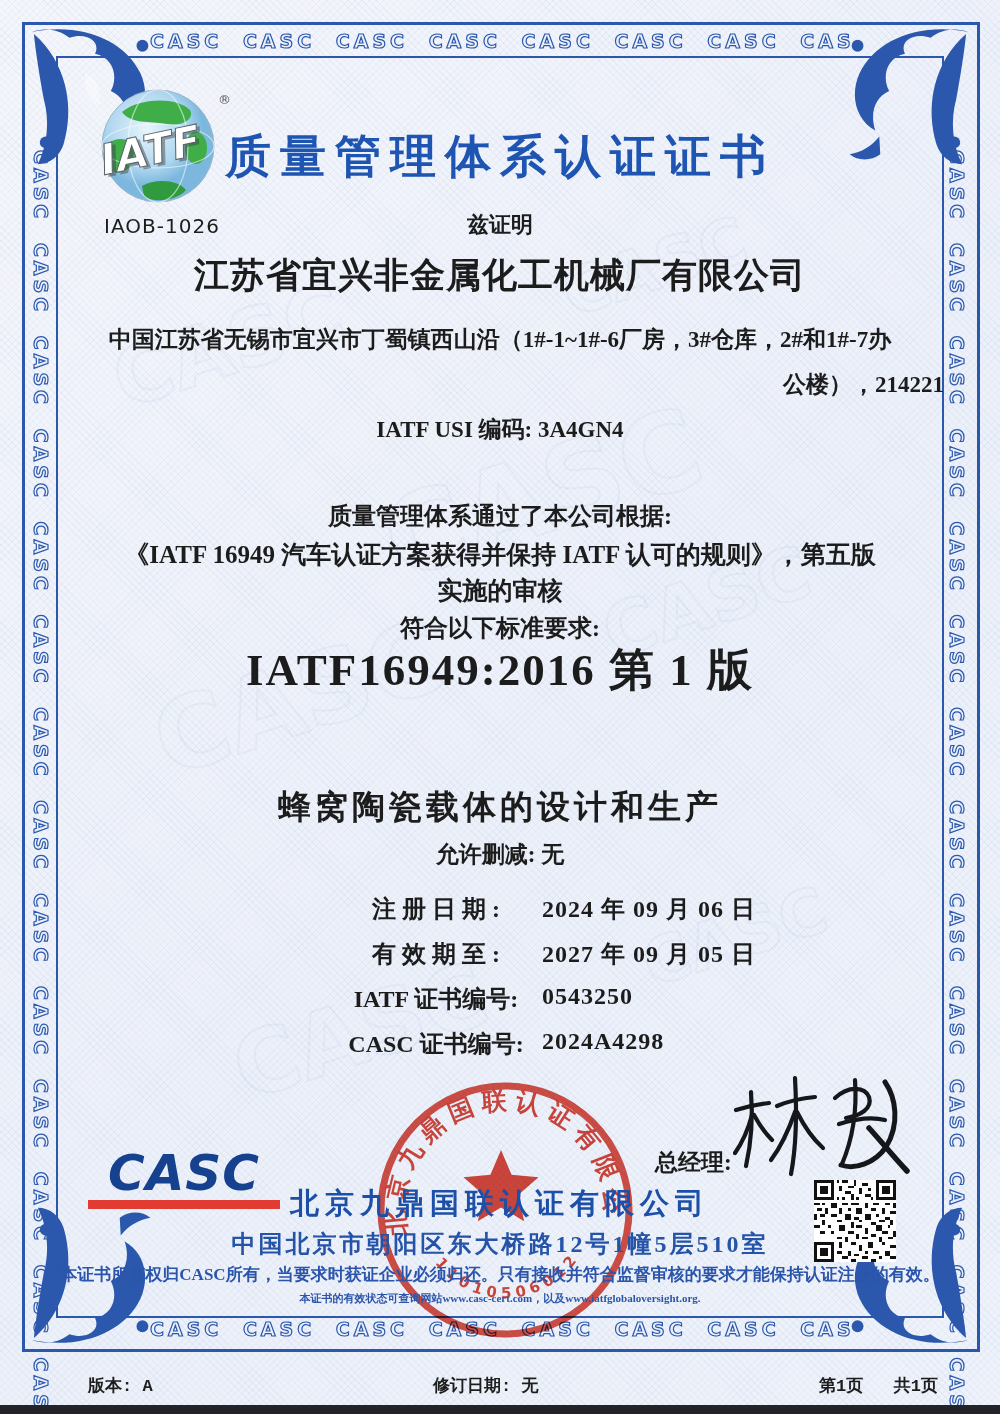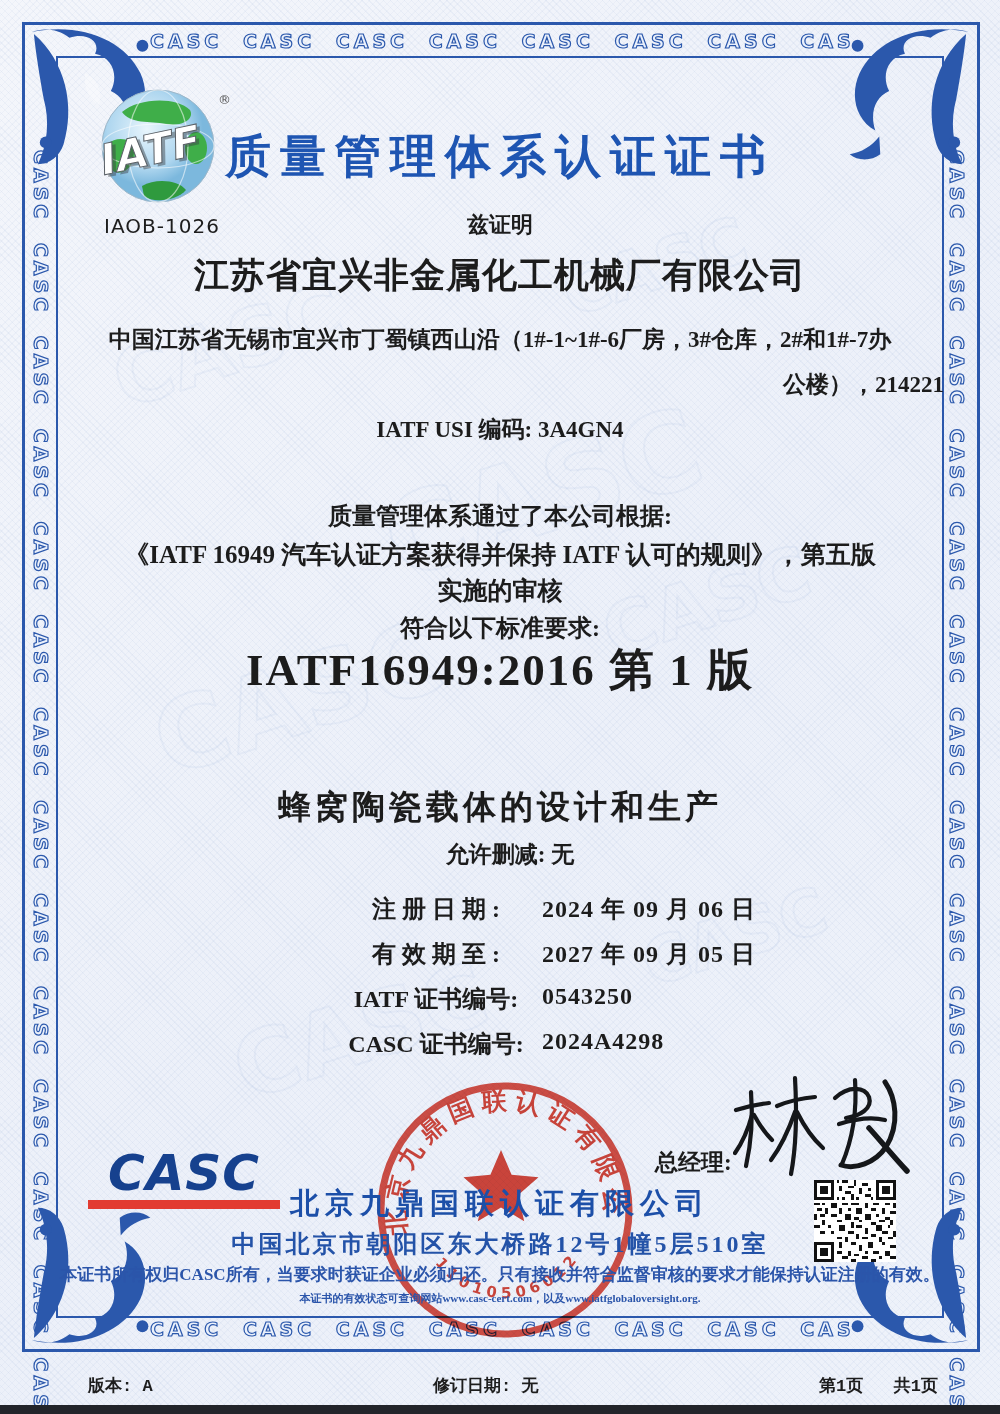--- a/index.html
+++ b/index.html
@@ -51,21 +51,21 @@
   .addr1{top:324px;font-size:23px;font-weight:600;}
   .addr2{top:369px;font-size:23px;font-weight:600;text-align:right;}
   .usi{top:414px;font-size:23px;font-weight:700;}
   .audit-intro{top:500px;font-size:24px;font-weight:600;}
   .rule1{top:538px;font-size:25px;font-weight:700;}
   .rule2{top:574px;font-size:25px;font-weight:700;}
   .conform{top:612px;font-size:24px;font-weight:600;}
   .standard{top:640px;font-size:45px;font-weight:700;letter-spacing:2px;}
   .scope-label{top:755px;font-size:23px;font-weight:600;}
   .scope-value{top:785px;font-size:33px;font-weight:700;letter-spacing:4px;}
-  .exclusion{top:839px;font-size:23px;font-weight:700;padding-left:10px;}
+  .exclusion{top:839px;font-size:23px;font-weight:700;}
   
   .details{position:absolute;left:330px;top:893px;width:480px;}
   .drow{display:flex;height:45px;align-items:flex-start;font-size:24px;font-weight:700;color:var(--ink);}
   .dlabel{width:212px;text-align:center;}
   .dvalue{text-align:left;letter-spacing:1px;}
   
   .sig-label{position:absolute;left:655px;top:1147px;font-size:23px;font-weight:600;color:var(--ink);}
   .sig-svg{position:absolute;left:733px;top:1068px;}
   .casc-logo{position:absolute;left:88px;top:1148px;width:192px;text-align:center;}
   .casc-word{font-family:"DejaVu Sans",sans-serif;font-style:italic;font-weight:900;font-size:50px;line-height:50px;color:var(--logoblue);letter-spacing:1px;}

